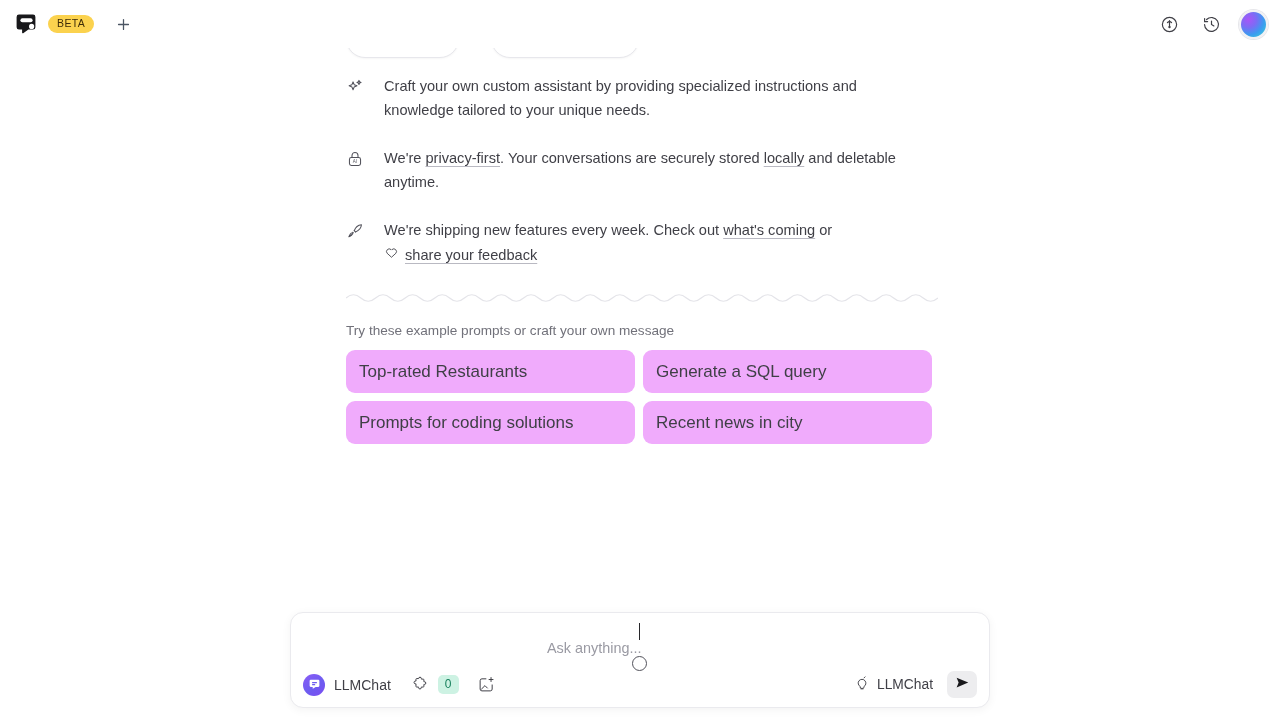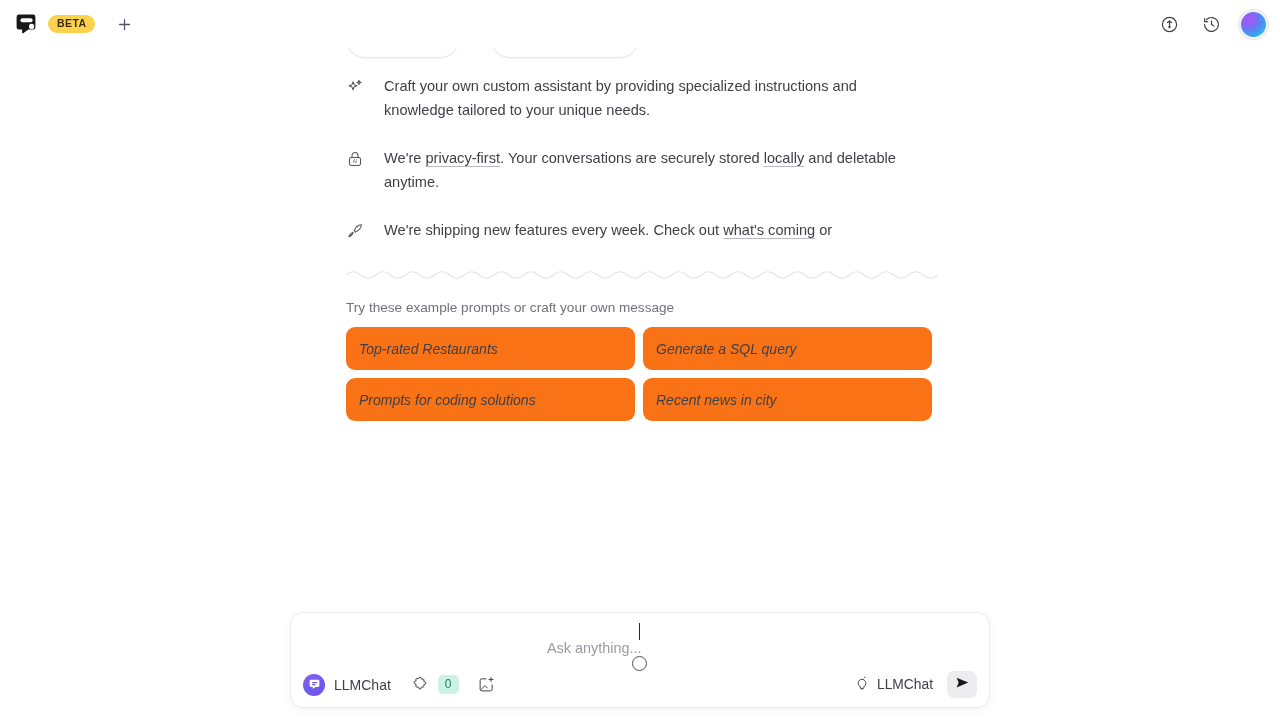--- a/index.html
+++ b/index.html
@@ -14,21 +14,21 @@
   
   .topbar {
     position: absolute; top: 0; left: 0; right: 0; height: 48px;
     display: flex; align-items: center; z-index: 20;
     background: #ffffff;
   }
   .topbar-left { display: flex; align-items: center; gap: 10px; padding-left: 14px; }
   .logo-mark { width: 24px; height: 24px; display: block; }
   .beta-badge {
     background: #fbd24e; color: #3f2d08;
-    font-size: 10.5px; font-weight: 700; letter-spacing: .4px;
+    font-size: 10.5px; font-weight: 400; letter-spacing: .4px;
     padding: 3px 9px 4px; border-radius: 999px; line-height: 1;
   }
   .plus-btn {
     width: 26px; height: 26px; display: flex; align-items: center; justify-content: center;
     color: #4b5563; border-radius: 6px; margin-left: 6px; cursor: pointer;
   }
   .topbar-right {
     margin-left: auto; display: flex; align-items: center; gap: 14px; padding-right: 12px;
   }
   .icon-btn {
@@ -93,23 +93,23 @@
   .wave { margin-top: 22px; width: 592px; height: 12px; display: block; }
 
   .try-label {
     font-size: 13.6px; color: #71717a; margin-top: 20px; margin-bottom: 12px;
   }
   .prompt-grid {
     display: grid; grid-template-columns: 289px 289px; gap: 8px 8px;
     width: 588px;
   }
   .prompt-card {
-    background: #f97316; border-radius: 9px;
+    background: #f0abfc; border-radius: 9px;
     height: 43px; display: flex; align-items: center;
-    padding: 0 13px; font-size: 14px; color: #3f3f46; cursor: pointer; font-style: italic;
+    padding: 0 13px; font-size: 17px; color: #3f3f46; cursor: pointer;
   }
 
   
   .composer {
     position: absolute; left: 290px; top: 612px; width: 700px;
     background: #ffffff; border: 1px solid #eaeaee; border-radius: 13px;
     box-shadow: 0 2px 10px rgba(18,18,24,.05);
     padding: 10px 12px 9px 12px;
   }
   .composer-input-row { display: flex; align-items: center; min-height: 30px; flex-direction: column; }
@@ -262,20 +262,28 @@
       <span class="bullet-ico">
         <svg viewBox="0 0 24 24" width="18" height="18" fill="none" stroke="currentColor" stroke-width="1.4" stroke-linecap="round" stroke-linejoin="round">
           <path d="M12.6 13.2c4.4-1.6 7.6-5.2 8-9.6-4.4.4-8 3.6-9.6 8"></path>
           <path d="M11 11.6l1.6 1.6"></path>
           <path d="M9.8 14.4c-1.6-.4-3.2.2-4 1.6l-2 3.6 3.6-2c1.4-.8 2-2.4 1.6-4"></path>
           <path d="M4.8 19.2l2.4-2.4"></path>
         </svg>
       </span>
       <span class="bullet-txt">
         <span>We're shipping new features every week. Check out </span><span class="u">what's coming</span><span> or</span>
+        <span class="sub-line">
+          <span>
+            <svg viewBox="0 0 24 24" width="15" height="15" fill="none" stroke="currentColor" stroke-width="1.4" stroke-linejoin="round">
+              <path d="M12 19.6l-7-6.4a4.3 4.3 0 0 1 6.1-6l.9.9.9-.9a4.3 4.3 0 0 1 6.1 6z"></path>
+            </svg>
+          </span>
+          <span class="u">share your feedback</span>
+        </span>
       </span>
     </div>
   </div>
 
 
   <svg class="wave" viewBox="0 0 592 12" preserveAspectRatio="none">
     <path d="M0 7 Q 7.4 0.5 14.8 7 T 29.6 7 T 44.4 7 T 59.2 7 T 74 7 T 88.8 7 T 103.6 7 T 118.4 7 T 133.2 7 T 148 7 T 162.8 7 T 177.6 7 T 192.4 7 T 207.2 7 T 222 7 T 236.8 7 T 251.6 7 T 266.4 7 T 281.2 7 T 296 7 T 310.8 7 T 325.6 7 T 340.4 7 T 355.2 7 T 370 7 T 384.8 7 T 399.6 7 T 414.4 7 T 429.2 7 T 444 7 T 458.8 7 T 473.6 7 T 488.4 7 T 503.2 7 T 518 7 T 532.8 7 T 547.6 7 T 562.4 7 T 577.2 7 T 592 7" fill="none" stroke="#e4e4e9" stroke-width="1.2"></path>
   </svg>
 
   <div class="try-label">Try these example prompts or craft your own message</div>

